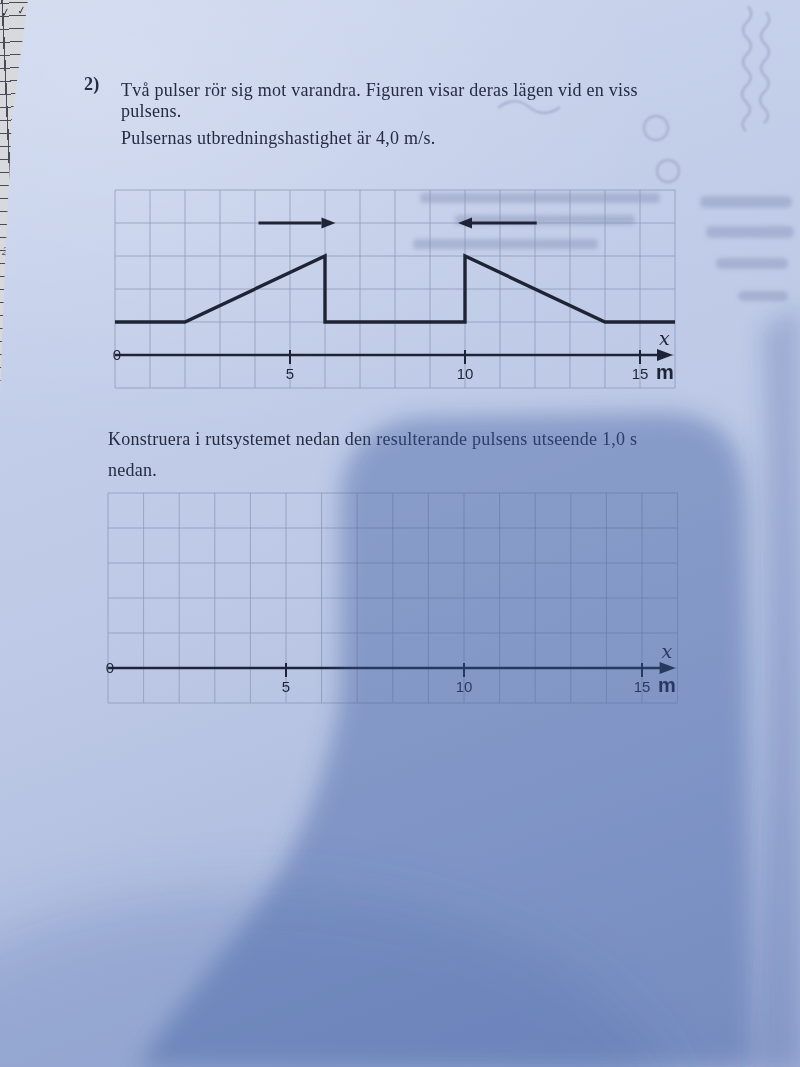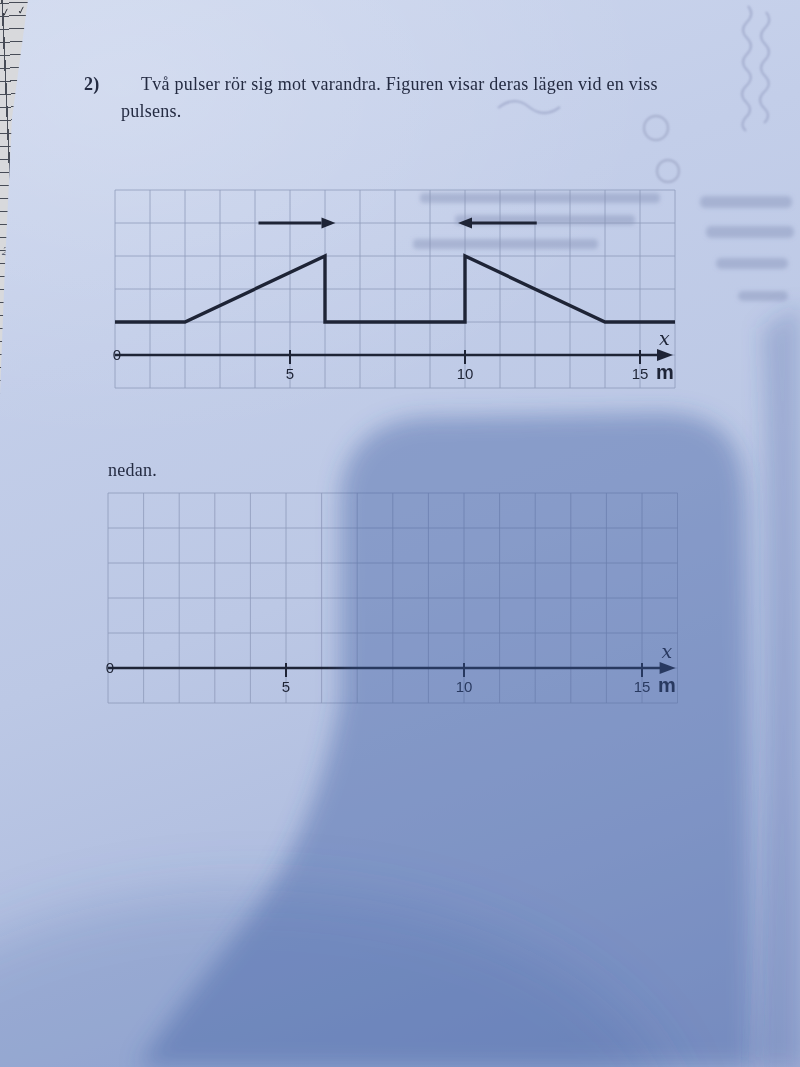--- a/index.html
+++ b/index.html
@@ -69,23 +69,25 @@
       <rect x="455" y="215" width="180" height="10" rx="4"></rect>
       <rect x="413" y="239" width="185" height="10" rx="4"></rect>
       <rect x="700" y="196" width="92" height="12" rx="5"></rect>
       <rect x="706" y="226" width="88" height="12" rx="5"></rect>
       <rect x="716" y="258" width="72" height="11" rx="5"></rect>
       <rect x="738" y="291" width="50" height="10" rx="5"></rect>
     </g>
   </svg>
 
   <div class="tl num" style="left:84px;top:74px;">2)</div>
-  <div class="tl" style="left:121px;top:74px;margin-left:20px;">Två pulser rör sig mot varandra. Figuren visar deras lägen vid en viss</div>
+  <div class="tl" style="left:121px;top:80px;">Två pulser rör sig mot varandra. Figuren visar deras lägen vid en viss</div>
   <div class="tl" style="left:121px;top:101px;">pulsens.</div>
+  <div class="tl" style="left:121px;top:128px;">Pulsernas utbredningshastighet är 4,0 m/s.</div>
 
+  <div class="tl" style="left:108px;top:429px;">Konstruera i rutsystemet nedan den resulterande pulsens utseende 1,0 s</div>
   <div class="tl" style="left:108px;top:460px;">nedan.</div>
 
   <svg class="layer" id="fig-layer" width="800" height="1067">
       <g font-family="&quot;Liberation Sans&quot;, sans-serif">
         <g stroke="#8792b2" stroke-width="0.8" opacity="0.85">
           <line x1="115" y1="190" x2="115" y2="388"></line>
           <line x1="150" y1="190" x2="150" y2="388"></line>
           <line x1="185" y1="190" x2="185" y2="388"></line>
           <line x1="220" y1="190" x2="220" y2="388"></line>
           <line x1="255" y1="190" x2="255" y2="388"></line>

